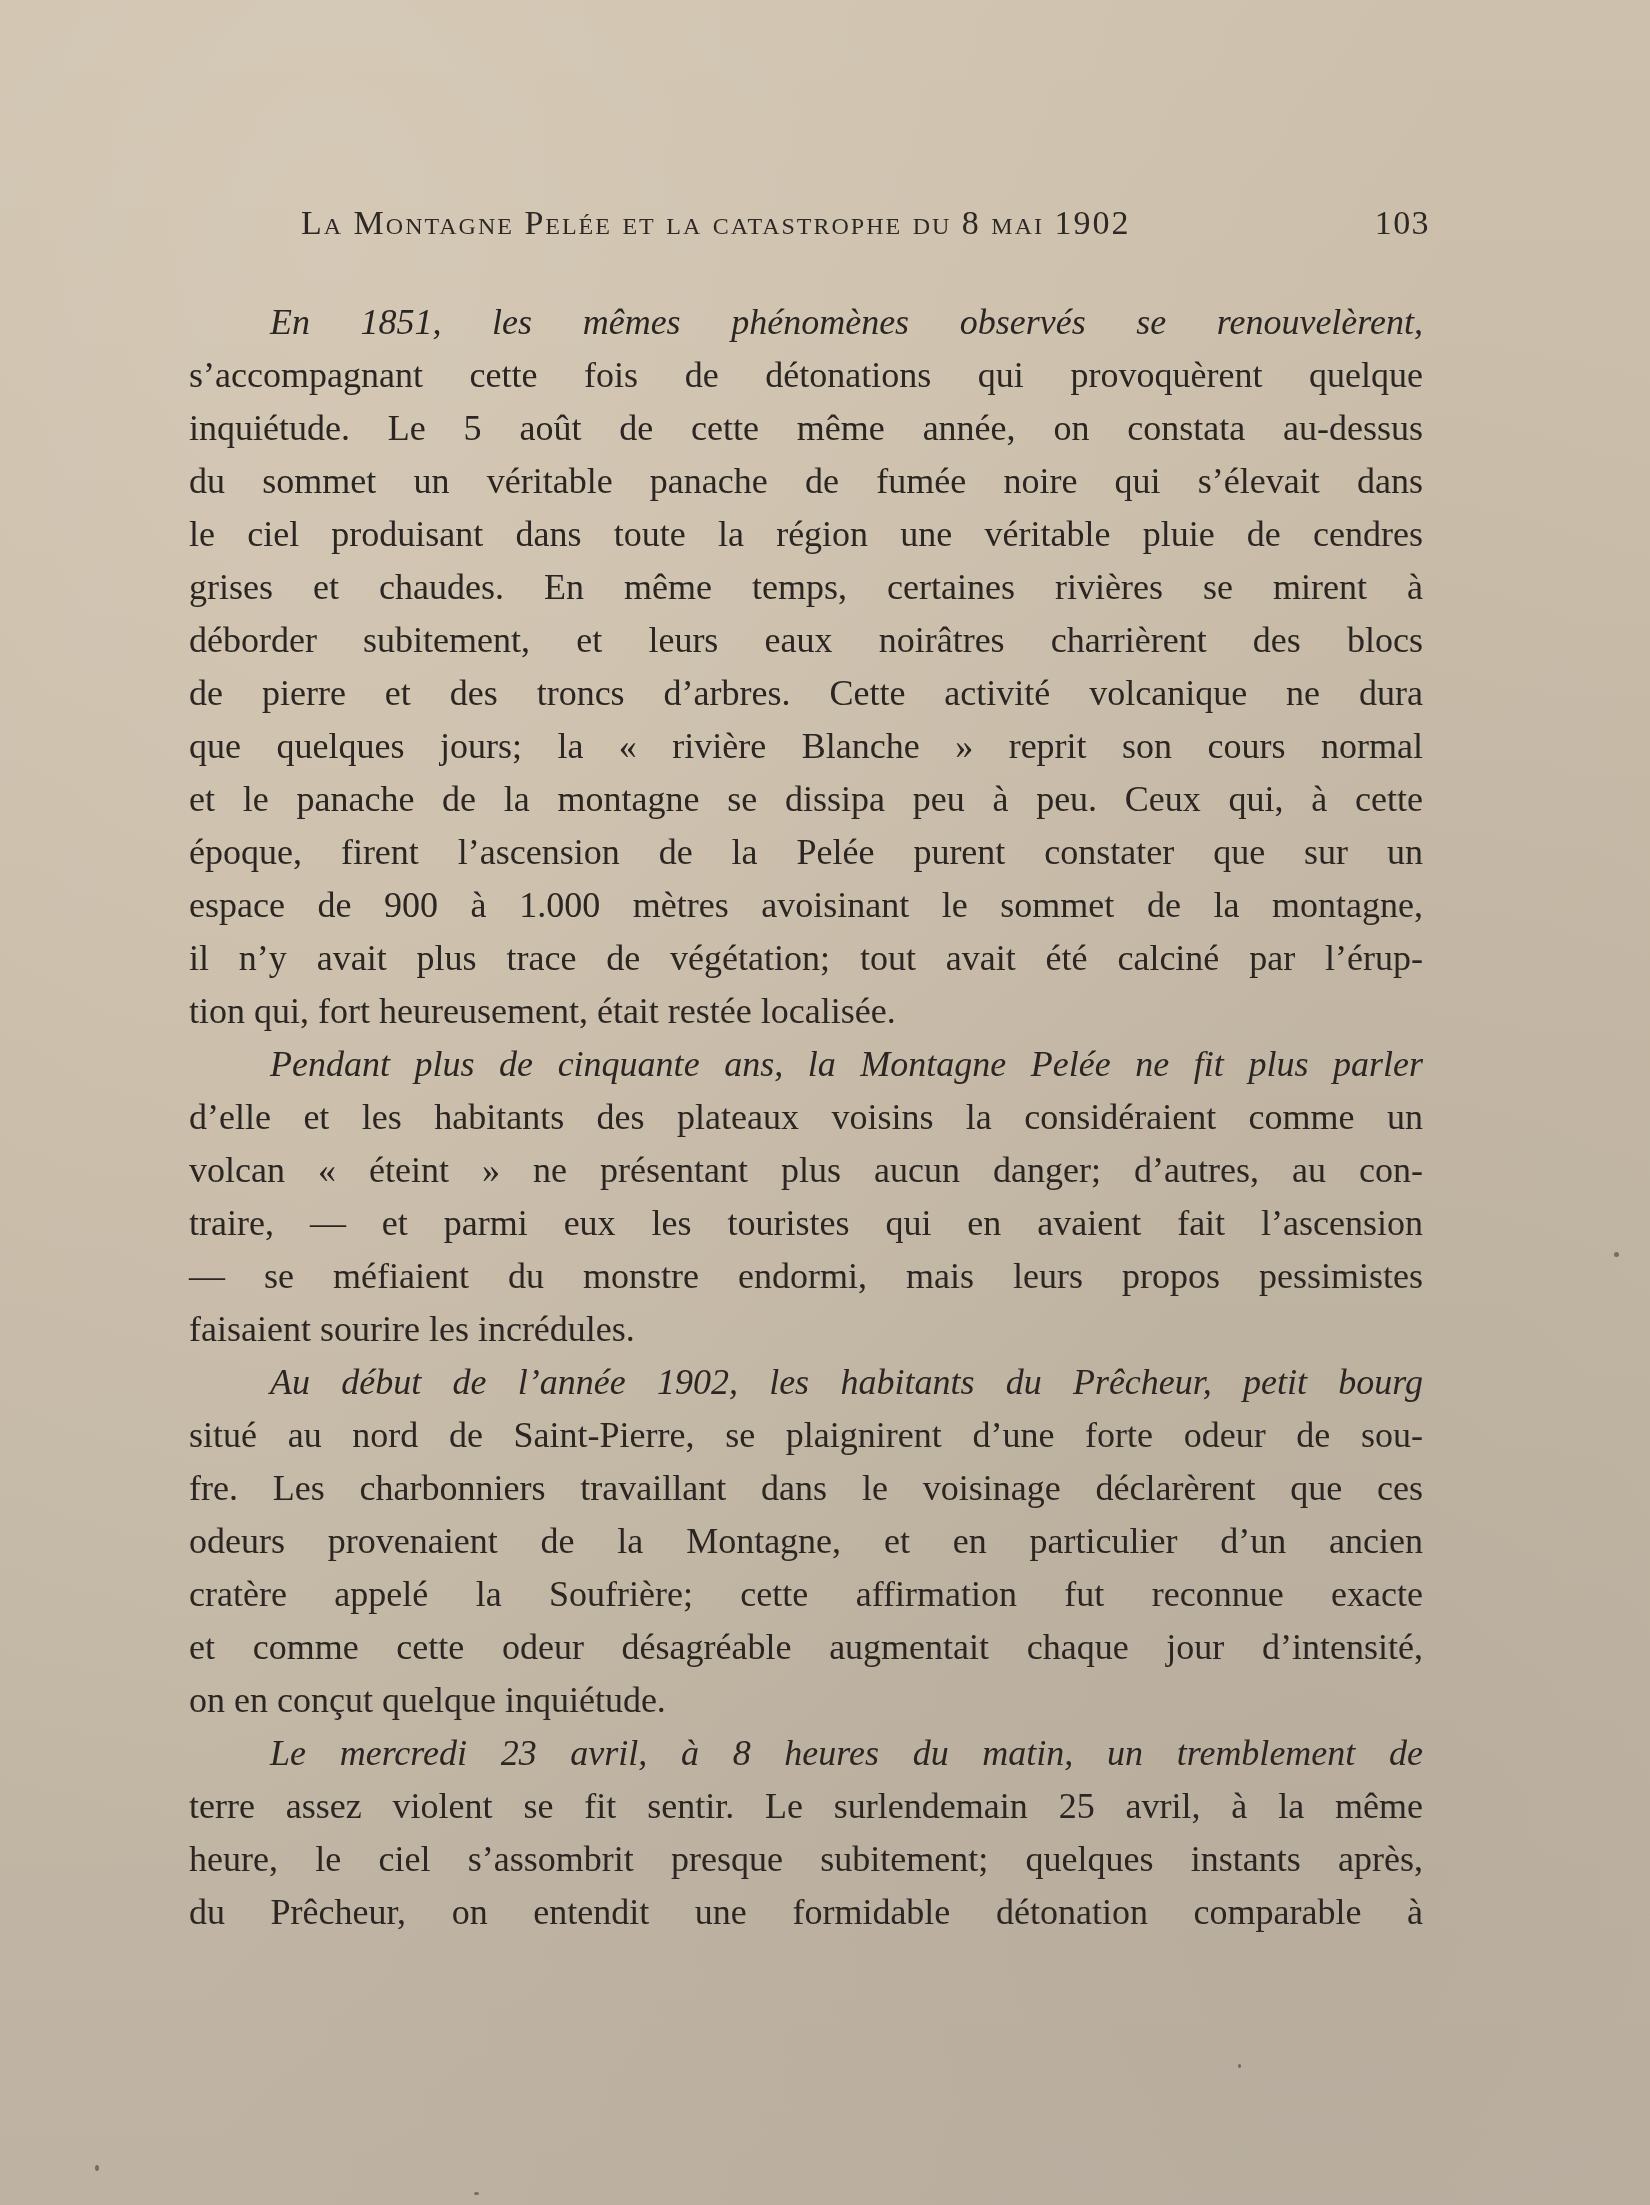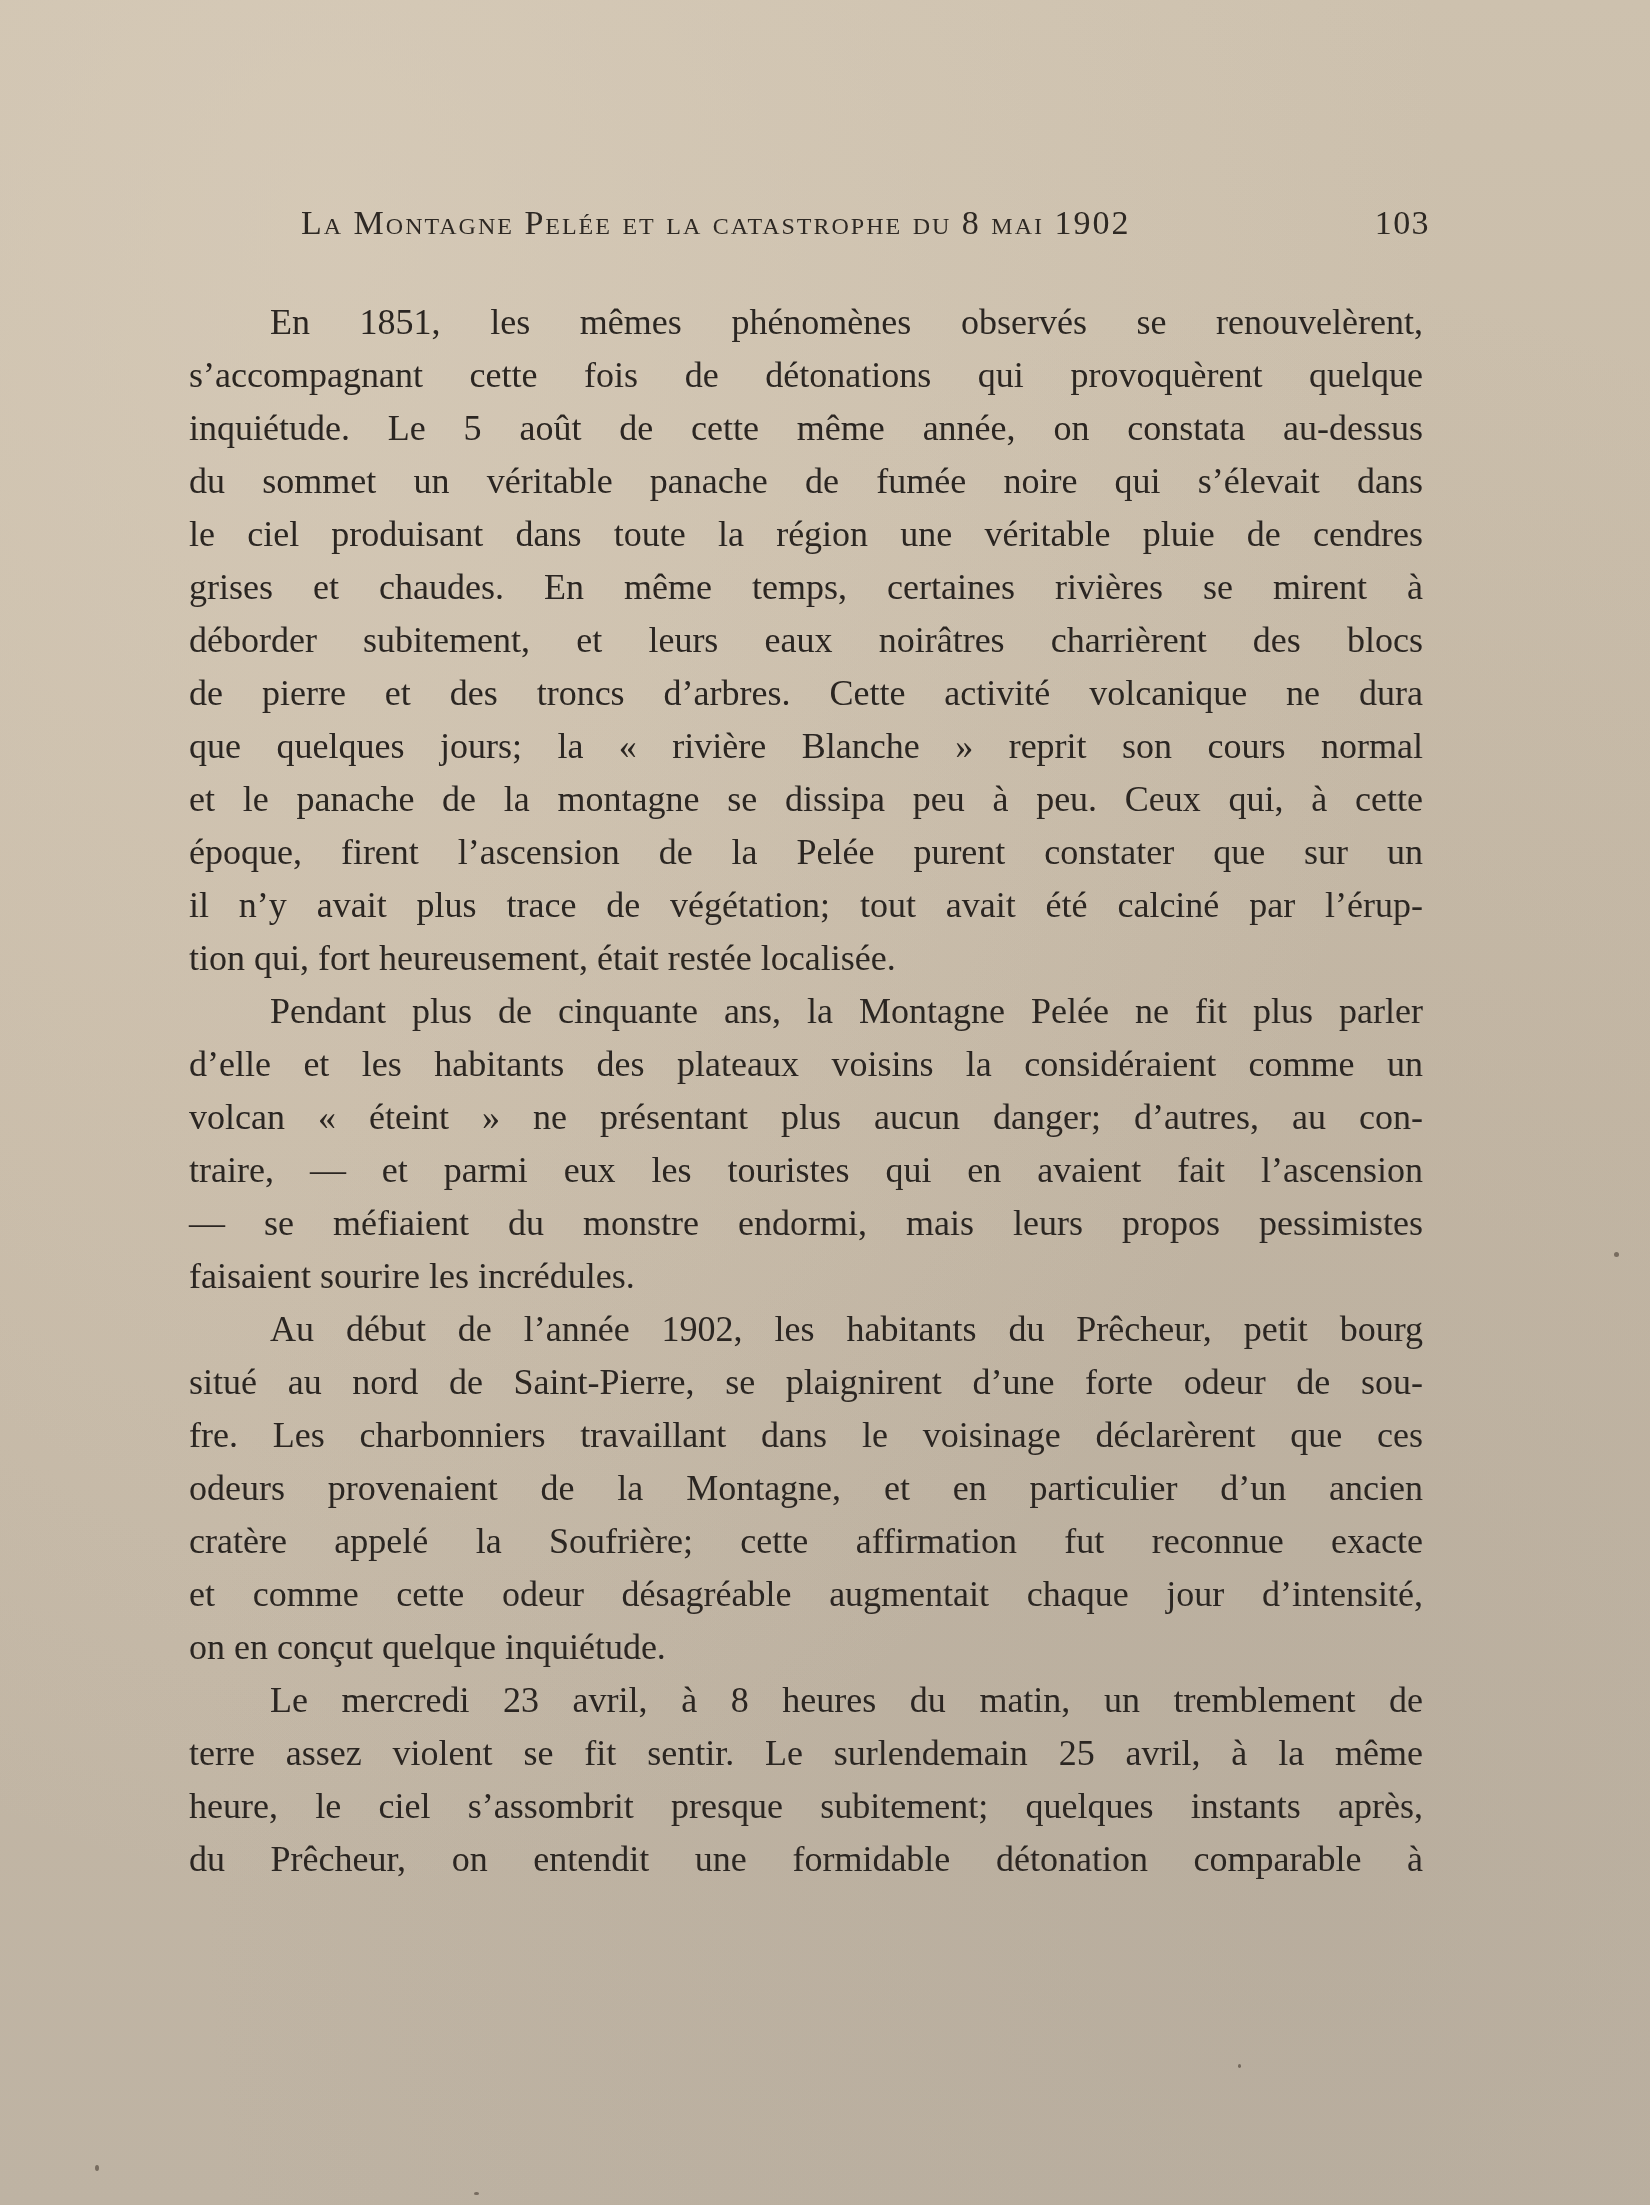--- a/index.html
+++ b/index.html
@@ -58,20 +58,21 @@
     height: 53px;
     line-height: 53px;
     font-size: 36px;
     text-align: justify;
     text-align-last: justify;
     white-space: nowrap;
     overflow: visible;
   }
   .line.indent {
     padding-left: 81px;
+    font-style: italic;
   }
   .line.last {
     text-align-last: left;
   }
   .speck {
     position: absolute;
     background: rgba(60,50,40,0.55);
     border-radius: 50%;
   }
 </style>
@@ -92,20 +93,21 @@
       <span class="line">s’accompagnant cette fois de détonations qui provoquèrent quelque</span>
       <span class="line">inquiétude. Le 5 août de cette même année, on constata au-dessus</span>
       <span class="line">du sommet un véritable panache de fumée noire qui s’élevait dans</span>
       <span class="line">le ciel produisant dans toute la région une véritable pluie de cendres</span>
       <span class="line">grises et chaudes. En même temps, certaines rivières se mirent à</span>
       <span class="line">déborder subitement, et leurs eaux noirâtres charrièrent des blocs</span>
       <span class="line">de pierre et des troncs d’arbres. Cette activité volcanique ne dura</span>
       <span class="line">que quelques jours; la « rivière Blanche » reprit son cours normal</span>
       <span class="line">et le panache de la montagne se dissipa peu à peu. Ceux qui, à cette</span>
       <span class="line">époque, firent l’ascension de la Pelée purent constater que sur un</span>
+      <span class="line">espace de 900 à 1.000 mètres avoisinant le sommet de la montagne,</span>
       <span class="line">il n’y avait plus trace de végétation; tout avait été calciné par l’érup-</span>
       <span class="line last">tion qui, fort heureusement, était restée localisée.</span>
     </div>
 
     <div class="paragraph">
       <span class="line indent">Pendant plus de cinquante ans, la Montagne Pelée ne fit plus parler</span>
       <span class="line">d’elle et les habitants des plateaux voisins la considéraient comme un</span>
       <span class="line">volcan « éteint » ne présentant plus aucun danger; d’autres, au con-</span>
       <span class="line">traire, — et parmi eux les touristes qui en avaient fait l’ascension</span>
       <span class="line">— se méfiaient du monstre endormi, mais leurs propos pessimistes</span>

